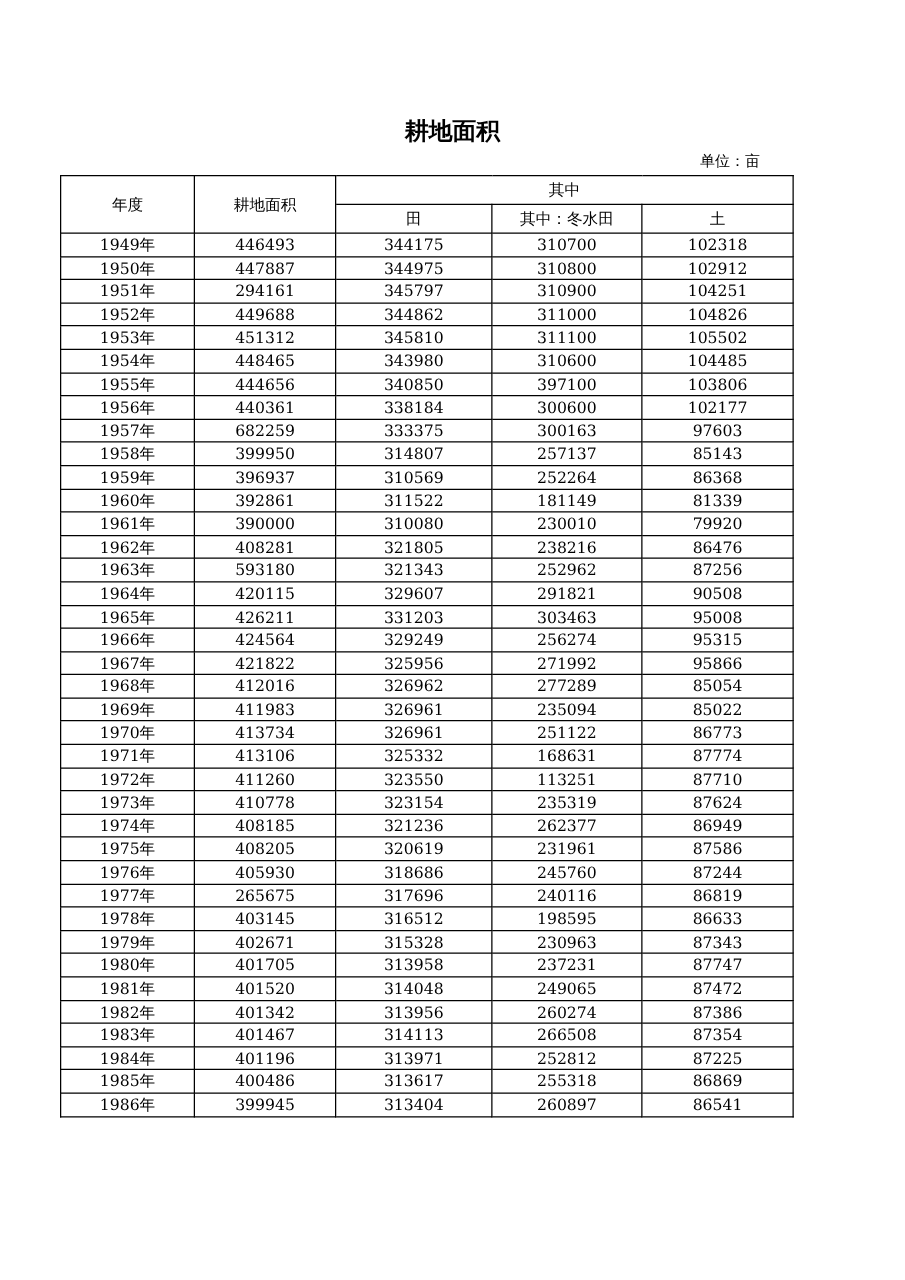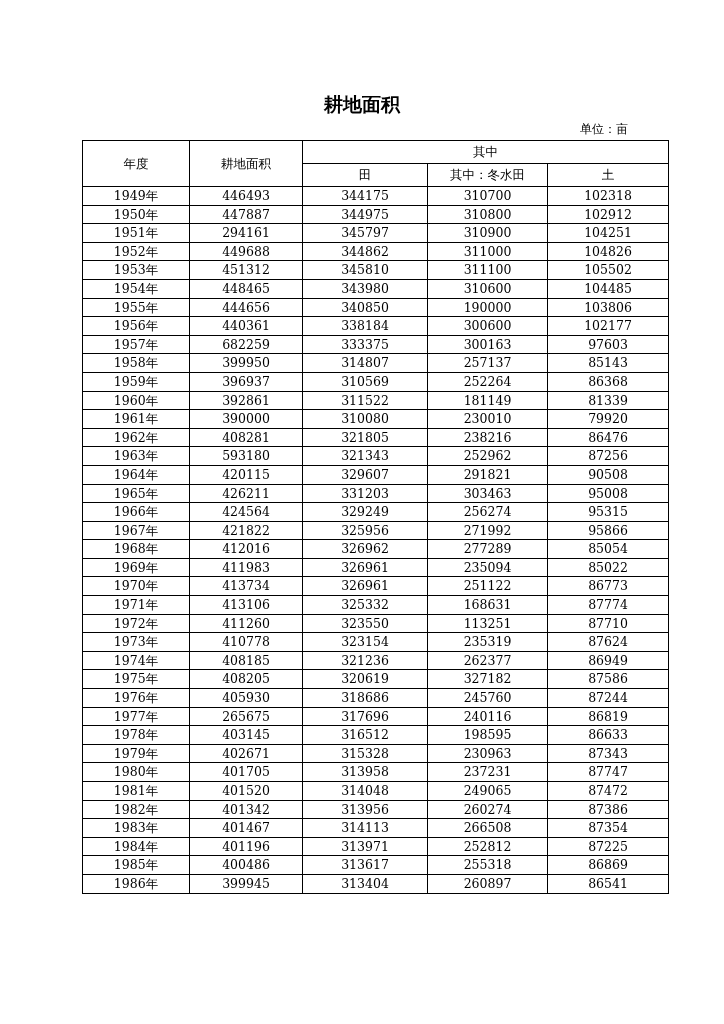--- a/index.html
+++ b/index.html
@@ -1,19 +1,19 @@
 <!DOCTYPE html>
 <html><head>
 <meta charset="utf-8">
 <style>
   html, body { margin: 0; padding: 0; background: #ffffff; }
   body { width: 724px; height: 1024px; position: relative; font-family: "DejaVu Serif", "Liberation Serif", serif; color: #000; }
   .title { position: absolute; top: 92px; left: 0; width: 724px; text-align: center; font-family: "DejaVu Sans", sans-serif; font-weight: bold; font-size: 19px; }
-  .unit { position: absolute; top: 121px; left: 580px; font-size: 12px; }
-  table { position: absolute; top: 140px; left: 82px; border-collapse: collapse; width: 586px; table-layout: fixed; font-size: 12.5px; }
+  .unit { position: absolute; top: 121px; left: 560px; font-size: 12px; }
+  table { position: absolute; top: 140px; left: 48px; border-collapse: collapse; width: 586px; table-layout: fixed; font-size: 12.5px; }
   td, th { border: 1px solid #000; text-align: center; padding: 0; font-weight: normal; line-height: 17.6px; height: 17.6px; }
   thead th { height: 22px; line-height: 22px; }
   table { border: 1.5px solid #000; }
   .c0 { width: 107px; } .c1 { width: 113px; } .c2 { width: 125px; } .c3 { width: 120px; } .c4 { width: 121px; }
 </style>
 </head>
 <body>
 
 <div class="title">耕地面积</div>
 <div class="unit">单位：亩</div>
@@ -78,21 +78,21 @@
         <td>1954年</td>
         <td>448465</td>
         <td>343980</td>
         <td>310600</td>
         <td>104485</td>
       </tr>
       <tr>
         <td>1955年</td>
         <td>444656</td>
         <td>340850</td>
-        <td>190000</td>
+        <td>397100</td>
         <td>103806</td>
       </tr>
       <tr>
         <td>1956年</td>
         <td>440361</td>
         <td>338184</td>
         <td>300600</td>
         <td>102177</td>
       </tr>
       <tr>
@@ -218,21 +218,21 @@
         <td>1974年</td>
         <td>408185</td>
         <td>321236</td>
         <td>262377</td>
         <td>86949</td>
       </tr>
       <tr>
         <td>1975年</td>
         <td>408205</td>
         <td>320619</td>
-        <td>327182</td>
+        <td>231961</td>
         <td>87586</td>
       </tr>
       <tr>
         <td>1976年</td>
         <td>405930</td>
         <td>318686</td>
         <td>245760</td>
         <td>87244</td>
       </tr>
       <tr>

